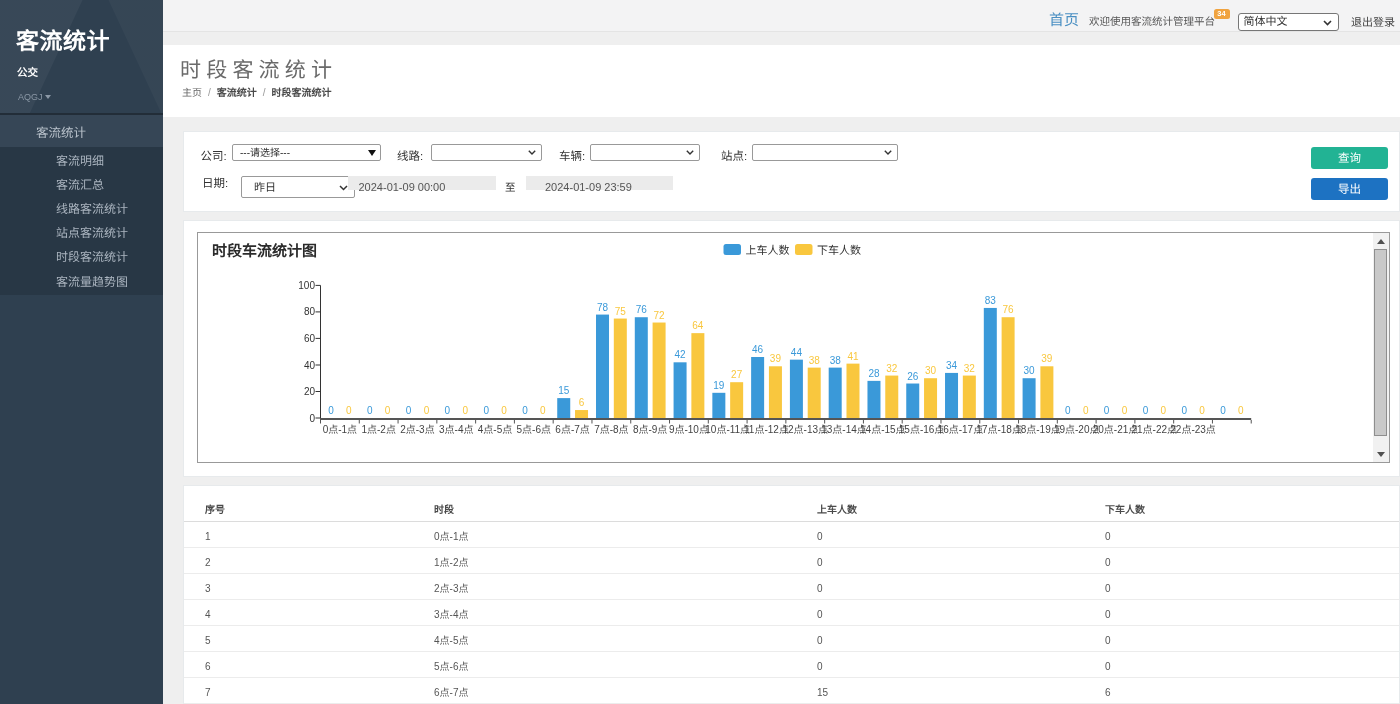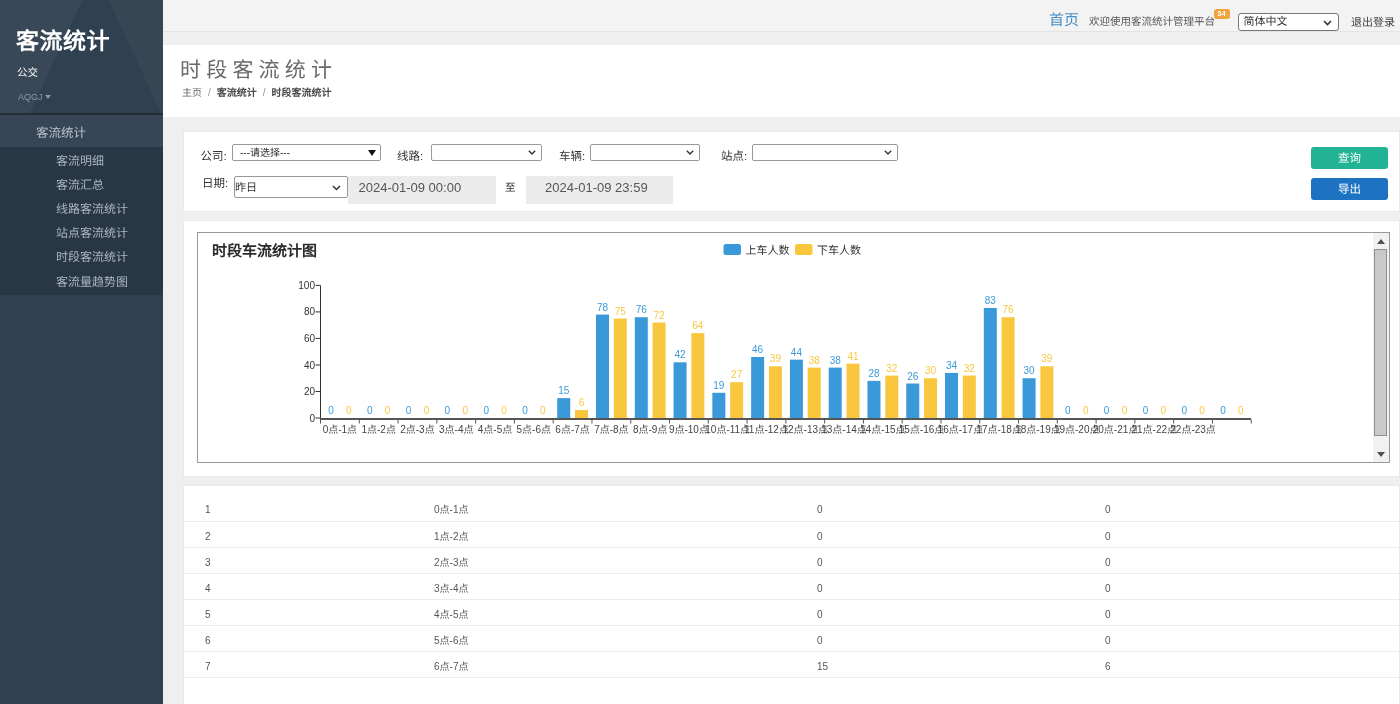--- a/index.html
+++ b/index.html
@@ -1,21 +1,21 @@
 <!DOCTYPE html>
 <html lang="zh-CN"><head><meta charset="utf-8">
 <style>
 *{margin:0;padding:0;box-sizing:border-box}
 html,body{width:1400px;height:704px;overflow:hidden;font-family:"Liberation Sans",sans-serif}
 body{position:relative;background:#efefef}
 .abs{position:absolute}
 
 #sidebar{position:absolute;left:0;top:0;width:163px;height:704px;background:#2f4050;z-index:5}
 #sidebar .logo{position:absolute;left:16px;top:21.5px;font-size:23px;font-weight:bold;color:#fff;letter-spacing:0.5px}
-#sidebar .org{position:absolute;left:17px;top:63.5px;font-size:10.5px;font-weight:normal;color:#fff}
+#sidebar .org{position:absolute;left:17px;top:63.5px;font-size:10.5px;font-weight:bold;color:#fff}
 #sidebar .acct{position:absolute;left:18px;top:92px;font-size:9px;color:#8b98a6}
 #sidebar .acct .car{display:inline-block;width:0;height:0;border-left:3.5px solid transparent;border-right:3.5px solid transparent;border-top:4px solid #8b98a6;margin-left:2px;vertical-align:1px}
 #sidebar .div{position:absolute;left:0;top:113px;width:163px;height:2px;background:#222d38}
 .navitem{position:absolute;left:0;width:163px;font-size:12.5px;color:#bac3cc}
 .navitem span{position:absolute;left:36px;top:50%;transform:translateY(-50%)}
 #subblock{position:absolute;left:0;top:147px;width:163px;height:148px;background:#283745;}
 .sub{position:relative;height:24.2px;font-size:12px;color:#aab4bf}
 .sub::after{content:"";display:none}
 .sub{padding-left:56px;display:flex;align-items:center}
 
@@ -31,21 +31,21 @@
 #pagehead h1{position:absolute;left:17px;top:13px;font-size:21px;font-weight:normal;color:#6a6a6a;letter-spacing:5.2px;line-height:24px}
 #pagehead .bc{position:absolute;left:19px;top:39px;font-size:10px;color:#666}
 #pagehead .bc .sep{color:#999;margin:0 6px}
 #pagehead .bc b{color:#4a4a4a}
 
 #fpanel{position:absolute;left:183px;top:131px;width:1217px;height:81px;background:#fff;border:1px solid #e7eaec}
 #fpanel .lb{position:absolute;font-size:11.5px;color:#333}
 .selbox{position:absolute;background:#fff;border:1px solid #999;border-radius:2px;font-size:10px;color:#333}
 .selbox .tri{position:absolute;width:0;height:0;border-left:4.7px solid transparent;border-right:4.7px solid transparent;border-top:6px solid #111;right:4px;top:4.5px}
 .selbox svg.chev{position:absolute;right:5px;top:5px}
-.grayin{position:absolute;background:#ebebeb;height:28px;font-size:13px;color:#555;line-height:23px}
+.grayin{position:absolute;background:#ebebeb;height:14px;font-size:11px;color:#555;line-height:23px}
 #btnq,#btne{position:absolute;left:1127px;width:77px;height:22px;border-radius:3px;color:#fff;font-size:11.5px;text-align:center;line-height:22px}
 #btnq{top:15px;background:#22b394}
 #btne{top:46px;background:#1d72c2}
 
 #cbox{position:absolute;left:183px;top:220px;width:1217px;height:257px;background:#fff;border:1px solid #e7eaec}
 #cpanel{position:absolute;left:13px;top:11px;width:1193px;height:231px;border:1px solid #999;background:#fff}
 
 #sbar{position:absolute;right:0;top:0;width:16px;height:229px;background:#f1f1f1}
 #sbar .btn{position:absolute;left:0;width:16px;height:16px;background:#f1f1f1;display:flex;align-items:center;justify-content:center}
 #sbar .thumb{position:absolute;left:1px;top:16px;width:13px;height:187px;background:#c9c9c9;border:1px solid #8e8e8e}
@@ -103,21 +103,21 @@
         <path d="M0.8 0.8 L4 4 L7.2 0.8" fill="none" stroke="#333" stroke-width="1.4"></path>
       </svg>
     </div>
   <div class="lb" style="left:537px;top:14.5px">站点:</div>
   <div class="selbox" style="left:568px;top:12px;width:146px;height:16.5px">
       <svg class="chev" width="8" height="5" viewBox="0 0 8 5">
         <path d="M0.8 0.8 L4 4 L7.2 0.8" fill="none" stroke="#333" stroke-width="1.4"></path>
       </svg>
     </div>
   <div class="lb" style="left:18px;top:42px">日期:</div>
-  <div class="selbox" style="left:50px;top:44px;width:114px;height:22px;line-height:21px;font-size:11px">昨日<svg class="chev" width="9" height="6" viewBox="0 0 9 6" style="top:8px;right:6px">
+  <div class="selbox" style="left:57px;top:44px;width:114px;height:22px;line-height:21px;padding-left:12px;font-size:11px">昨日<svg class="chev" width="9" height="6" viewBox="0 0 9 6" style="top:8px;right:6px">
         <path d="M1 1 L4.5 4.5 L8 1" fill="none" stroke="#333" stroke-width="1.5"></path>
       </svg></div>
   <div class="grayin" style="left:163.5px;top:44px;width:148.5px;padding-left:11px">2024-01-09 00:00</div>
   <div class="abs" style="left:312px;top:44px;width:28.5px;height:23px;background:#fff;font-size:10.5px;color:#333;text-align:center;line-height:23px">至</div>
   <div class="grayin" style="left:342px;top:44px;width:147px;padding-left:19px">2024-01-09 23:59</div>
   <div id="btnq">查询</div>
   <div id="btne">导出</div>
 </div>
 <div id="cbox">
   <div id="cpanel">
@@ -281,20 +281,26 @@
 </div>
 <div id="tbox">
   <table>
     <colgroup>
         <col class="c1">
         <col class="c2">
         <col class="c3">
         <col class="c4">
       </colgroup>
     <tbody>
+        <tr>
+          <th>序号</th>
+          <th>时段</th>
+          <th>上车人数</th>
+          <th>下车人数</th>
+        </tr>
 <tr>
           <td>1</td>
           <td>0点-1点</td>
           <td>0</td>
           <td>0</td>
         </tr>
 <tr>
           <td>2</td>
           <td>1点-2点</td>
           <td>0</td>

